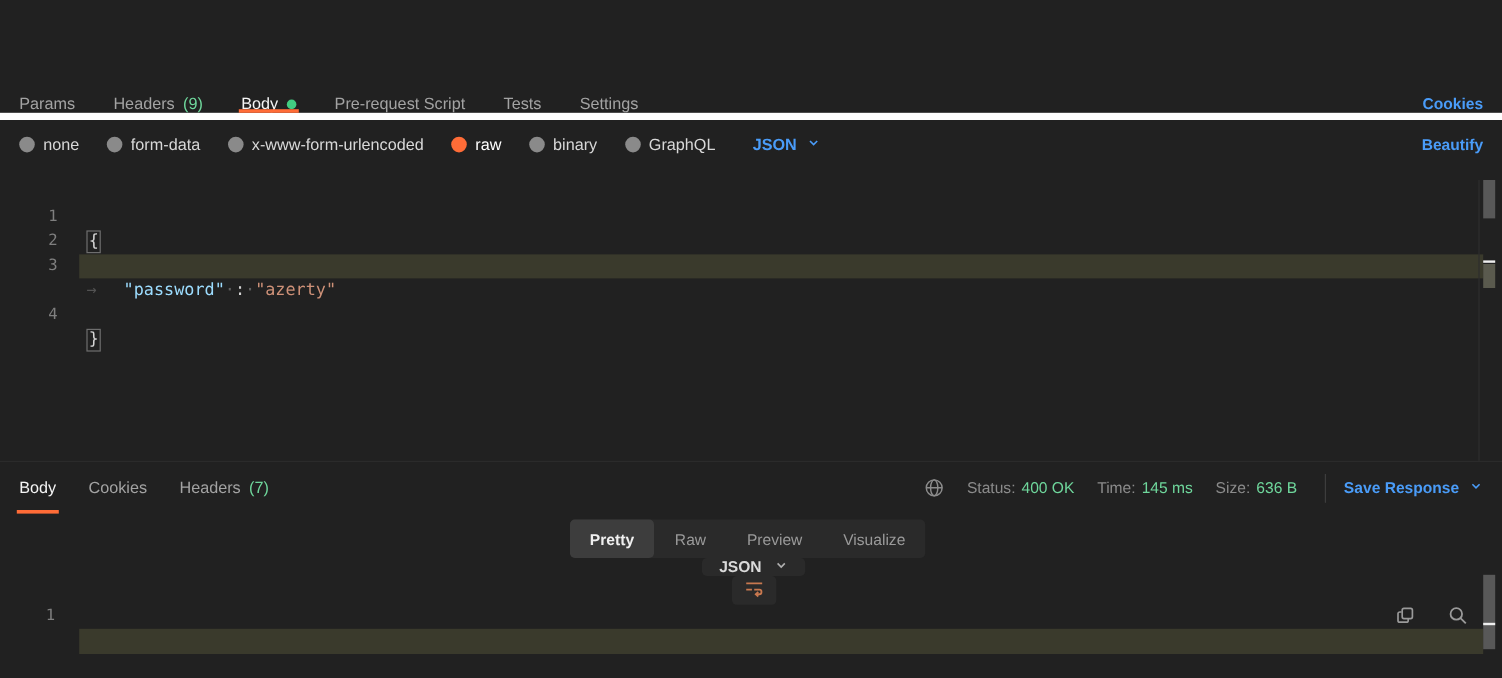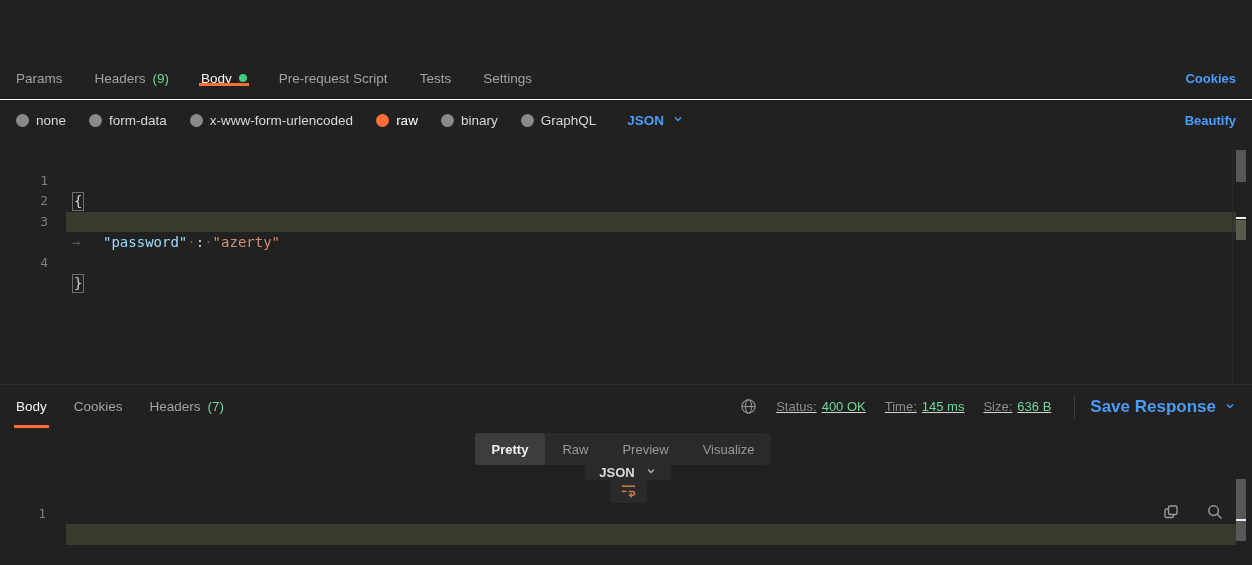--- a/index.html
+++ b/index.html
@@ -10,21 +10,21 @@
   .topbar{position:absolute;top:0;left:0;width:100%;height:57px;display:flex;align-items:center;padding:0 6px 0 10px;box-sizing:border-box;}
   .method-select{width:104px;height:42px;background:#2b2b2b;border-radius:4px 0 0 4px;display:flex;align-items:center;justify-content:space-between;padding:0 12px 0 16px;box-sizing:border-box;cursor:pointer;}
   .method-label{font-weight:700;font-size:13px;color:#f0f0f0;letter-spacing:.3px;}
   .url-field{flex:1;height:42px;background:#2b2b2b;border-left:1px solid #1d1d1d;border-radius:0 4px 4px 0;display:flex;align-items:center;padding:0 14px;box-sizing:border-box;margin-right:8px;}
   .url-text{font-size:13.5px;color:#e6e6e6;}
   .send-btn{width:79px;height:42px;background:#1663d1;border-radius:4px 0 0 4px;display:flex;align-items:center;justify-content:center;cursor:pointer;}
   .send-label{color:#fff;font-weight:700;font-size:14px;}
   .send-caret{width:34px;height:42px;background:#1663d1;border-left:1px solid #1254ae;border-radius:0 4px 4px 0;display:flex;align-items:center;justify-content:center;cursor:pointer;}
 
   
-  .req-tabs{position:absolute;top:57px;left:0;width:100%;height:43px;display:flex;align-items:center;padding:0 16px;box-sizing:border-box;border-bottom:1px solid #ffffff;}
+  .req-tabs{position:absolute;top:57px;left:0;width:100%;height:43px;display:flex;align-items:flex-end;padding:0 16px;box-sizing:border-box;border-bottom:6px solid #ffffff;}
   .tab{position:relative;display:flex;align-items:center;gap:7px;margin-right:32px;font-size:13.5px;color:#a3a3a3;cursor:pointer;white-space:nowrap;}
   .tab .count{color:#6fd79c;}
   .tab.active{color:#f5f5f5;}
   .tab.active::after{content:"";position:absolute;left:-2px;right:-2px;bottom:0;height:3px;background:#ff6c37;}
   .green-dot{width:8px;height:8px;border-radius:50%;background:#42cc81;}
   .right-link{margin-left:auto;color:#4a9cf8;font-weight:700;font-size:13px;cursor:pointer;display:flex;align-items:center;}
 
   
   .body-type{position:absolute;top:100px;left:0;width:100%;height:41px;display:flex;align-items:center;padding:0 16px;box-sizing:border-box;}
   .radio-opt{display:flex;align-items:center;gap:7px;margin-right:23px;cursor:pointer;font-size:13.5px;color:#d8d8d8;}
@@ -52,23 +52,23 @@
   .sbar .marker{position:absolute;left:0;width:10px;height:2px;background:#efefef;}
   .ruler-line{position:absolute;top:150px;height:234px;left:1232px;width:1px;background:#2e2e2e;}
 
   
   .resp{position:absolute;top:384px;left:0;width:100%;height:181px;border-top:1px solid #2b2b2b;box-sizing:border-box;}
   .resp-tabs{position:relative;height:43px;display:flex;align-items:stretch;padding:0 16px;box-sizing:border-box;}
   .resp-tabs .tab{margin-right:27px;}
   .meta{margin-left:auto;display:flex;align-items:center;gap:9px;font-size:13px;}
   .meta .lbl{color:#8b8b8b;}
   .meta .val{color:#6fd79c;}
-  .meta .pair{display:flex;align-items:center;gap:5px;margin-left:10px;white-space:nowrap;text-decoration:underline;}
+  .meta .pair{display:flex;align-items:center;gap:5px;margin-left:10px;white-space:nowrap;}
   .meta-divider{width:1px;height:24px;background:#3d3d3d;margin:0 6px 0 14px;}
-  .save-resp{display:flex;align-items:center;gap:8px;color:#4a9cf8;font-weight:700;font-size:17px;cursor:pointer;white-space:nowrap;}
+  .save-resp{display:flex;align-items:center;gap:8px;color:#4a9cf8;font-weight:700;font-size:13px;cursor:pointer;white-space:nowrap;}
 
   .resp-toolbar{position:absolute;top:48px;left:0;width:100%;height:34px;display:flex;align-items:center;padding:0 16px 0 10px;box-sizing:border-box;flex-direction:column;}
   .seg-group{display:flex;align-items:center;background:#2a2a2a;border-radius:4px;height:32px;}
   .seg{padding:0 17px;height:32px;display:flex;align-items:center;font-size:13px;color:#9a9a9a;cursor:pointer;border-radius:4px;}
   .seg.active{background:#3d3d3d;color:#f0f0f0;font-weight:700;}
   .resp-lang{margin-left:10px;height:32px;background:#2a2a2a;border-radius:4px;display:flex;align-items:center;gap:10px;padding:0 14px;font-size:13px;font-weight:700;color:#dadada;cursor:pointer;}
   .wrap-btn{margin-left:10px;width:37px;height:32px;background:#2a2a2a;border-radius:4px;display:flex;align-items:center;justify-content:center;cursor:pointer;}
   .tool-icons{margin-left:auto;display:flex;align-items:center;gap:26px;padding-right:12px;}
   .icon-btn{cursor:pointer;display:flex;align-items:center;}
 

